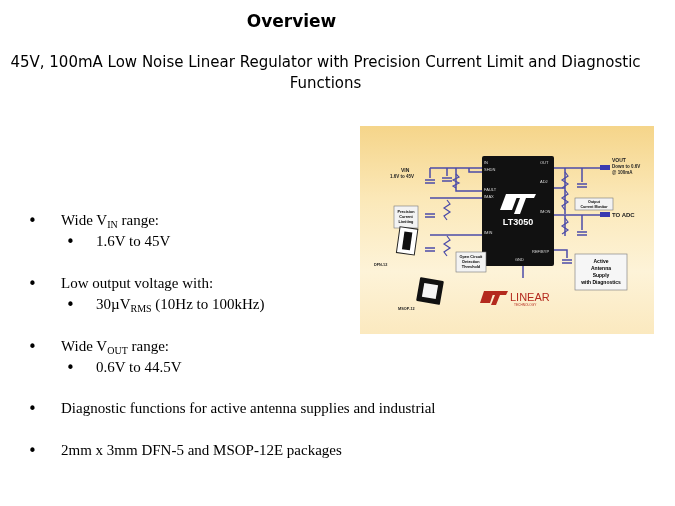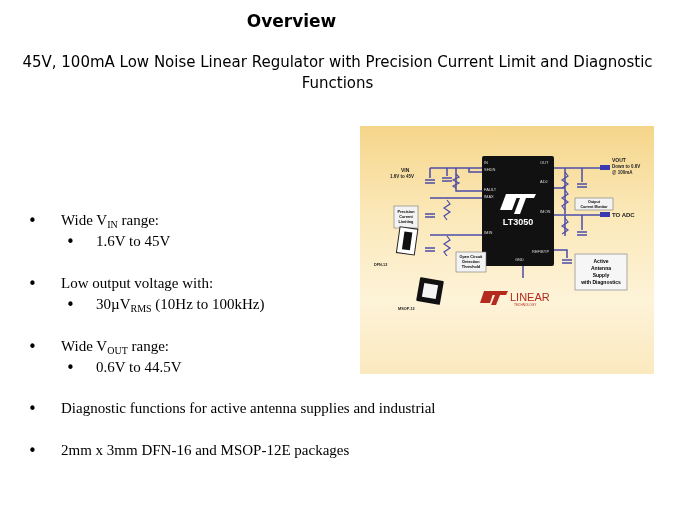--- a/index.html
+++ b/index.html
@@ -1,19 +1,19 @@
 <!DOCTYPE html>
 <html><head>
 <meta charset="utf-8">
 <style>
   html, body { margin:0; padding:0; background:#ffffff; }
   body { width:675px; height:506px; position:relative; overflow:hidden; font-family:"DejaVu Sans", sans-serif; color:#000; }
   .title { position:absolute; left:0; top:11px; width:583px; text-align:center; font-size:17px; font-weight:bold; }
-  .subtitle { position:absolute; left:20px; top:52px; width:635px; text-align:center; font-size:15px; line-height:21px; }
-  .diagram { position:absolute; left:360px; top:126px; width:294px; height:248px; overflow:hidden;
+  .subtitle { position:absolute; left:8px; top:52px; width:635px; text-align:center; font-size:15px; line-height:21px; }
+  .diagram { position:absolute; left:360px; top:126px; width:294px; height:208px; overflow:hidden;
     background:linear-gradient(180deg, #f5d58a 0%, #fbe8b8 35%, #fdf3d8 70%, #fbe9bf 100%); }
   .bullets { position:absolute; left:28px; top:212px; font-size:15px; }
   .b1 { position:absolute; white-space:nowrap; }
   .b1 .dot { position:absolute; left:0; }
   .b1 .txt { position:absolute; left:33px;font-family:Liberation Serif, serif; }
   .b2 .dot { left:38px; }
   .b2 .txt { left:68px; }
   sub { font-size:10px; vertical-align:-3px; }
 </style>
 </head>
@@ -156,15 +156,15 @@
   <div class="b1 b2" style="top:147px;">
     <span class="dot">•</span>
     <span class="txt">0.6V to 44.5V</span>
   </div>
   <div class="b1" style="top:188px;">
     <span class="dot">•</span>
     <span class="txt">Diagnostic functions for active antenna supplies and industrial</span>
   </div>
   <div class="b1" style="top:230px;">
     <span class="dot">•</span>
-    <span class="txt">2mm x 3mm DFN-16 and MSOP-12E packages</span>
+    <span class="txt">2mm x 3mm DFN-5 and MSOP-12E packages</span>
   </div>
 </div>
 
 </body></html>

